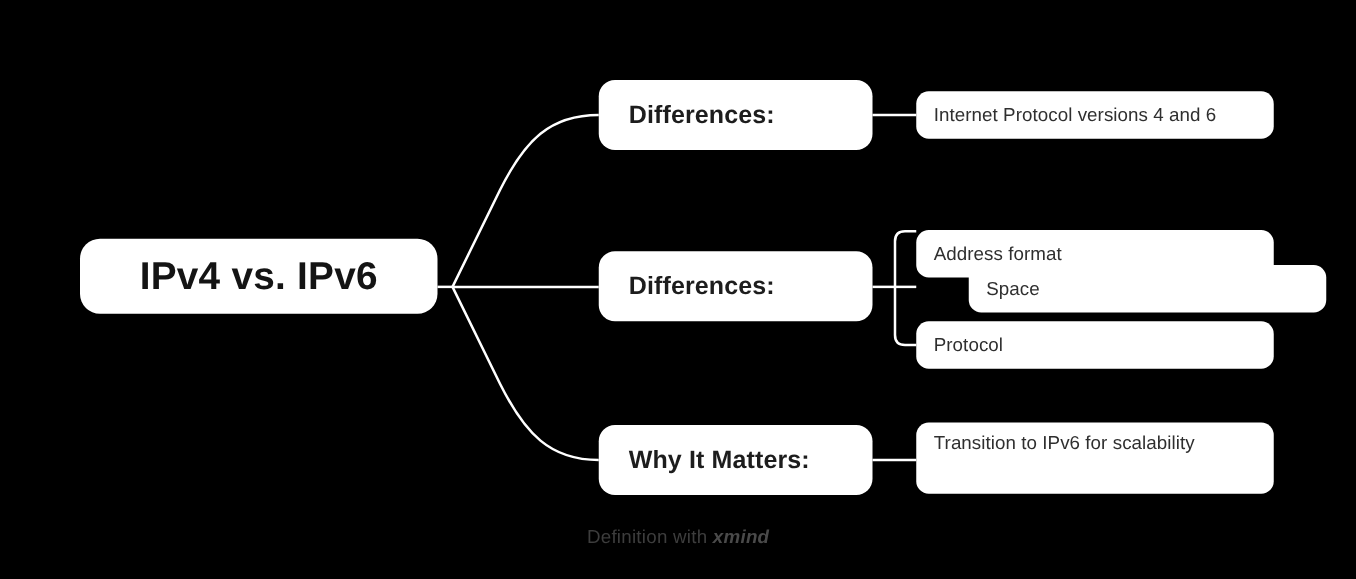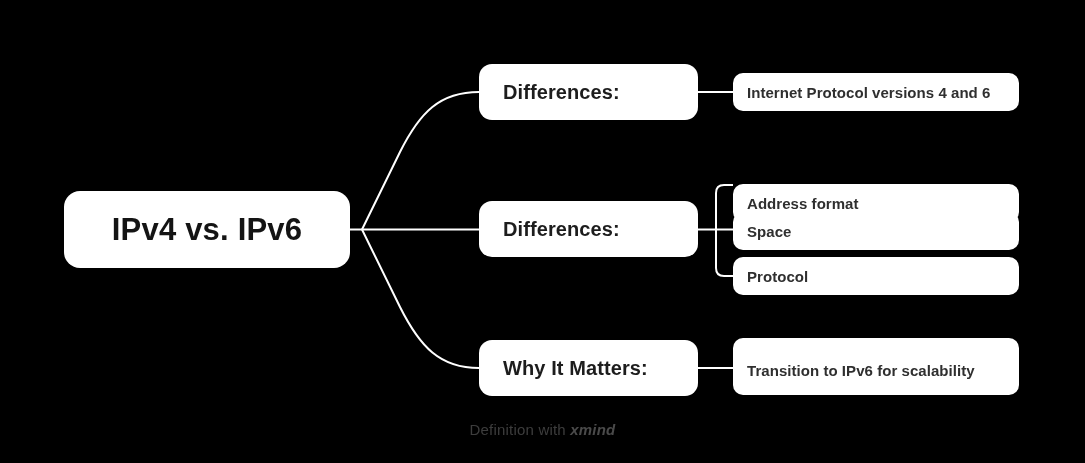--- a/index.html
+++ b/index.html
@@ -31,21 +31,21 @@
     background: #ffffff;
     border-radius: 12px;
     box-sizing: border-box;
     display: flex;
     align-items: center;
   }
   .node-root {
     left: 64px;
     top: 191px;
     width: 286px;
-    height: 77px;
+    height: 60px;
     border-radius: 16px;
     justify-content: center;
   }
   .node-root .node-text {
     font-size: 31px;
     font-weight: bold;
     color: #141414;
     letter-spacing: 0.2px;
   }
   .node-branch {
@@ -67,32 +67,32 @@
 
   .node-leaf {
     left: 733px;
     width: 286px;
     height: 38px;
     border-radius: 10px;
     padding-left: 14px;
   }
   .node-leaf .node-text {
     font-size: 15px;
-    font-weight: bold;
+    font-weight: normal;
     color: #2f2f2f;
     letter-spacing: 0.05px;
   }
   #leaf-definition-0 { top: 73px; }
   #leaf-diff-0       { top: 184px; }
-  #leaf-diff-1       { top: 212px; }
+  #leaf-diff-1       { top: 212px; margin-left: 42px; }
   #leaf-diff-2       { top: 257px; }
   #leaf-why-0 {
     top: 338px;
     height: 57px;
-    align-items: center;
+    align-items: flex-start;
     padding-top: 8px;
   }
   .footer {
     position: absolute;
     left: 0;
     top: 421px;
     width: 1085px;
     text-align: center;
     font-size: 15px;
     color: #3d3d3d;

